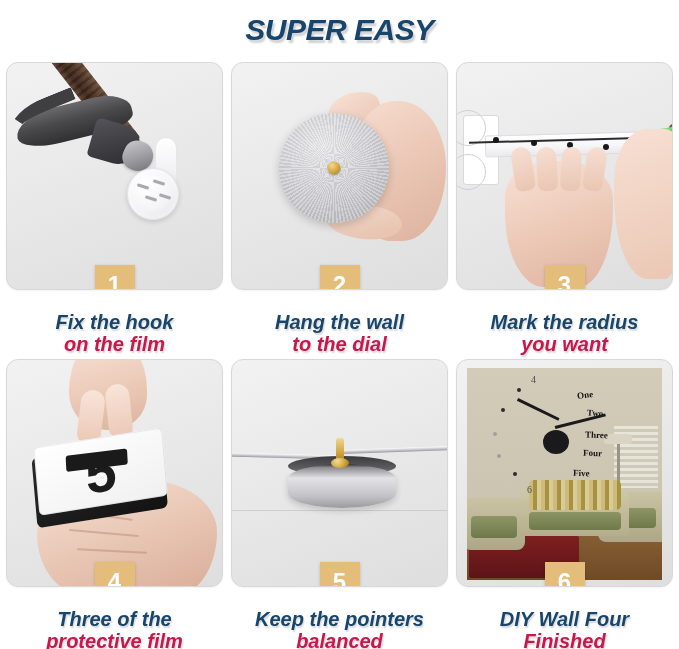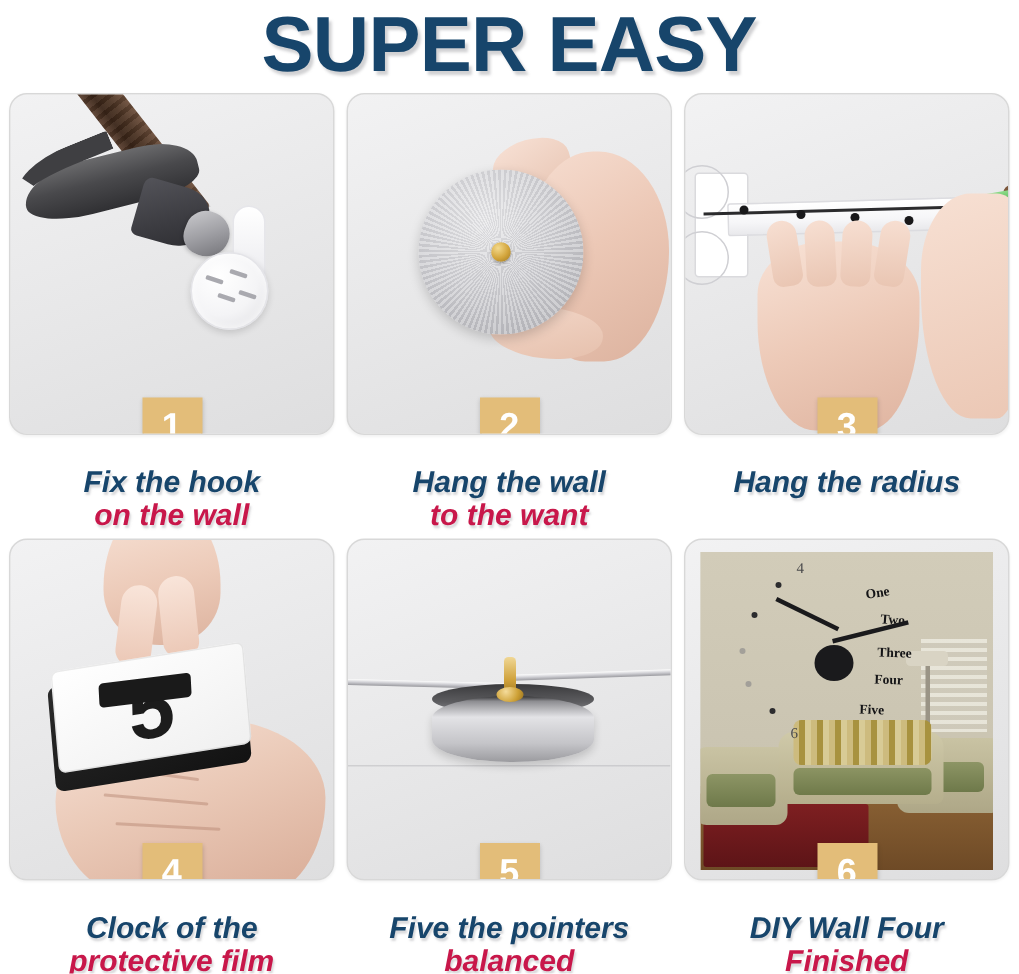--- a/index.html
+++ b/index.html
@@ -17,22 +17,23 @@
   .title-bar {
     width: 679px;
     height: 58px;
     display: flex;
     align-items: center;
     justify-content: center;
     gap: 12px;
     padding-top: 2px;
   }
   .title-word {
-    font-size: 52px;
+    font-size: 30px;
     font-weight: bold;
+    font-style: italic;
     letter-spacing: -0.5px;
     line-height: 1;
     -webkit-text-stroke: 3px #ffffff;
     paint-order: stroke fill;
     text-shadow: 2px 3px 2px rgba(140,140,145,0.40);
   }
   .title-navy { color: #17456b; }
   .title-red  { color: #c8174a; }
 
   
@@ -567,39 +568,39 @@
         <div class="hook-disc"></div>
         <div class="hook-pin" style="left:130px; top:122px; transform:rotate(18deg);"></div>
         <div class="hook-pin" style="left:138px; top:134px; transform:rotate(18deg);"></div>
         <div class="hook-pin" style="left:146px; top:118px; transform:rotate(18deg);"></div>
         <div class="hook-pin" style="left:152px; top:132px; transform:rotate(18deg);"></div>
       </div>
       <div class="badge">1</div>
     </div>
     <div class="caption">
       <span class="cap-line cap-navy">Fix the hook</span>
-      <span class="cap-line cap-red">on the wall</span>
+      <span class="cap-line cap-red">on the film</span>
     </div>
   </div>
 
   <div class="step">
     <div class="card">
       <div class="scene">
         <div class="p2-thumb"></div>
         <div class="p2-palm"></div>
         <div class="p2-fingers"></div>
         <div class="dial">
           <div class="dial-post"></div>
         </div>
       </div>
       <div class="badge">2</div>
     </div>
     <div class="caption">
       <span class="cap-line cap-navy">Hang the wall</span>
-      <span class="cap-line cap-red">to the want</span>
+      <span class="cap-line cap-red">to the dial</span>
     </div>
   </div>
 
   <div class="step">
     <div class="card">
       <div class="scene">
         <div class="p3-bracket"></div>
         <div class="p3-strip"></div>
         <div class="p3-line"></div>
         <div class="p3-dot" style="left:36px;"></div>
@@ -612,21 +613,22 @@
         <div class="p3-hand-right"></div>
         <div class="p3-hand-left"></div>
         <div class="p3-finger" style="left:56px;  transform:rotate(-9deg);"></div>
         <div class="p3-finger" style="left:80px;  transform:rotate(-3deg);"></div>
         <div class="p3-finger" style="left:104px; transform:rotate(3deg);"></div>
         <div class="p3-finger" style="left:128px; transform:rotate(9deg);"></div>
       </div>
       <div class="badge">3</div>
     </div>
     <div class="caption">
-      <span class="cap-line cap-navy">Hang the radius</span>
+      <span class="cap-line cap-navy">Mark the radius</span>
+      <span class="cap-line cap-red">you want</span>
     </div>
   </div>
 
   <div class="step">
     <div class="card">
       <div class="scene">
         <div class="p4-hand-top"></div>
         <div class="p4-finger-a"></div>
         <div class="p4-finger-b"></div>
         <div class="p4-hand-bottom">
@@ -636,40 +638,40 @@
         </div>
         <div class="p4-digit">
           <div class="p4-digit-side"></div>
           <div class="p4-digit-face">5</div>
           <div class="p4-digit-cut"></div>
         </div>
       </div>
       <div class="badge">4</div>
     </div>
     <div class="caption">
-      <span class="cap-line cap-navy">Clock of the</span>
+      <span class="cap-line cap-navy">Three of the</span>
       <span class="cap-line cap-red">protective film</span>
     </div>
   </div>
 
   <div class="step">
     <div class="card">
       <div class="scene">
         <div class="p5-shelf"></div>
         <div class="p5-hand-l"></div>
         <div class="p5-hand-r"></div>
         <div class="p5-top"></div>
         <div class="p5-body"></div>
         <div class="p5-spindle"></div>
         <div class="p5-nut"></div>
       </div>
       <div class="badge">5</div>
     </div>
     <div class="caption">
-      <span class="cap-line cap-navy">Five the pointers</span>
+      <span class="cap-line cap-navy">Keep the pointers</span>
       <span class="cap-line cap-red">balanced</span>
     </div>
   </div>
 
   <div class="step">
     <div class="card">
       <div class="scene">
         <div class="room">
           <div class="room-wall"></div>
           <div class="window-blind"></div>

